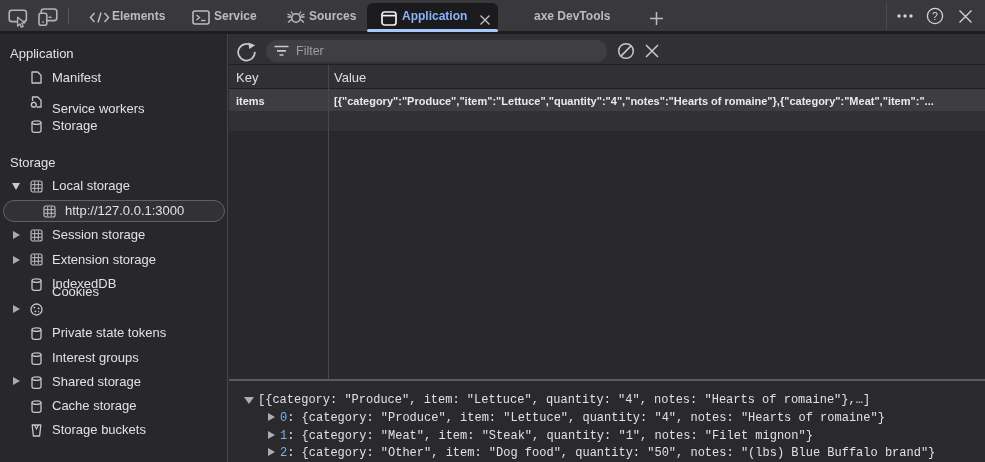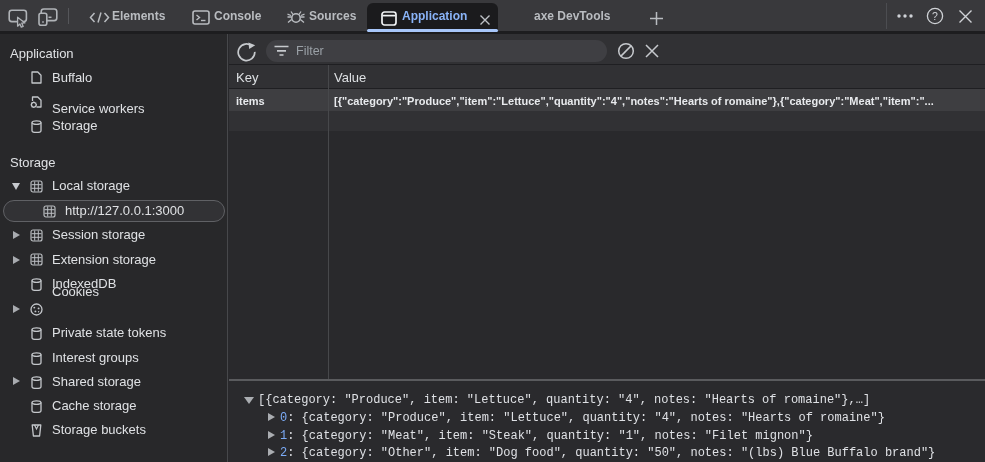--- a/index.html
+++ b/index.html
@@ -64,21 +64,21 @@
   <path d="M5.5 1 L1.5 5.5 L5.5 10" fill="none" stroke="#b9bcc0" stroke-width="1.5"></path>
   <path d="M15.5 1 L19.5 5.5 L15.5 10" fill="none" stroke="#b9bcc0" stroke-width="1.5"></path>
   <path d="M12 0.5 L9 10.5" fill="none" stroke="#b9bcc0" stroke-width="1.5"></path>
 </svg>
 <div class="tablabel" style="left:112px">Elements</div>
 <svg class="abs" style="left:192px;top:10px" width="18" height="15" viewBox="0 0 18 15">
   <rect x="1" y="1" width="16" height="13" rx="2" fill="none" stroke="#b9bcc0" stroke-width="1.6"></rect>
   <path d="M4.5 5 L7.5 7.5 L4.5 10" fill="none" stroke="#b9bcc0" stroke-width="1.4"></path>
   <path d="M9 10.5 L13.5 10.5" stroke="#b9bcc0" stroke-width="1.4"></path>
 </svg>
-<div class="tablabel" style="left:214px">Console</div>
+<div class="tablabel" style="left:214px">Service</div>
 <svg class="abs" style="left:285px;top:9px" width="22" height="16" viewBox="0 0 22 16">
   <circle cx="11" cy="9" r="4.2" fill="none" stroke="#b9bcc0" stroke-width="1.5"></circle>
   <path d="M8 5.5 L6 2.5 M14 5.5 L16 2.5" stroke="#b9bcc0" stroke-width="1.3"></path>
   <path d="M6.6 8 L2.5 8 M6.6 10.5 L3 13.5 M15.4 8 L19.5 8 M15.4 10.5 L19 13.5" stroke="#b9bcc0" stroke-width="1.3"></path>
   <path d="M2.5 5.2 L6 6.5 M19.5 5.2 L16 6.5" stroke="#b9bcc0" stroke-width="1.3"></path>
 </svg>
 <div class="tablabel" style="left:309px">Sources</div>
 
 <div class="abs" id="apptab"></div>
 <div class="abs" id="appunderline"></div>
@@ -109,21 +109,21 @@
 <svg class="abs" style="left:958px;top:9px" width="15" height="15" viewBox="0 0 15 15">
   <path d="M1.5 1.5 L13.5 13.5 M13.5 1.5 L1.5 13.5" stroke="#cfd2d6" stroke-width="1.4"></path>
 </svg>
 
 <div class="abs" id="sidebar"></div>
 <div class="side-head" style="left:10px;top:42px">Application</div>
 
 <svg class="sicon" style="left:31px;top:71px" width="11" height="13" viewBox="0 0 11 13">
   <path d="M1 1 L6.8 1 L10 4.2 L10 12 L1 12 Z" fill="none" stroke="#c4c7cb" stroke-width="1.3" stroke-linejoin="round"></path>
 </svg>
-<div class="side-item" style="left:52px;top:66px">Buffalo</div>
+<div class="side-item" style="left:52px;top:66px">Manifest</div>
 
 <svg class="sicon" style="left:30px;top:95px" width="13" height="14" viewBox="0 0 13 14">
   <path d="M2.5 6 L2.5 2 L7.8 2 L11 5.2 L11 12 L6.5 12" fill="none" stroke="#c4c7cb" stroke-width="1.3" stroke-linejoin="round"></path>
   <circle cx="3.8" cy="9.8" r="2.4" fill="none" stroke="#c4c7cb" stroke-width="1.3"></circle>
   <path d="M3.8 6.6 L3.8 7.6 M3.8 12 L3.8 13 M0.8 9.8 L1.6 9.8 M6 9.8 L6.9 9.8 M1.7 7.7 L2.3 8.3 M5.3 11.3 L5.9 11.9 M1.7 11.9 L2.3 11.3 M5.3 8.3 L5.9 7.7" stroke="#c4c7cb" stroke-width="1"></path>
 </svg>
 <div class="side-item" style="left:52px;top:97px">Service workers</div>
 
 <svg class="sicon" style="left:31px;top:120px" width="11" height="13" viewBox="0 0 11 13">
   <path d="M1 2.6 L1 10.4 A4.5 2.1 0 0 0 10 10.4 L10 2.6" fill="none" stroke="#c4c7cb" stroke-width="1.3"></path>

